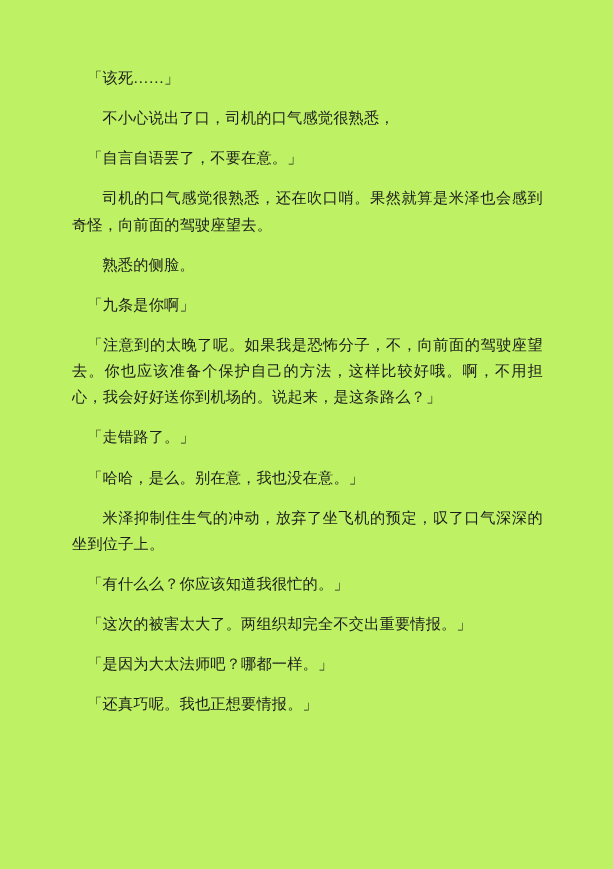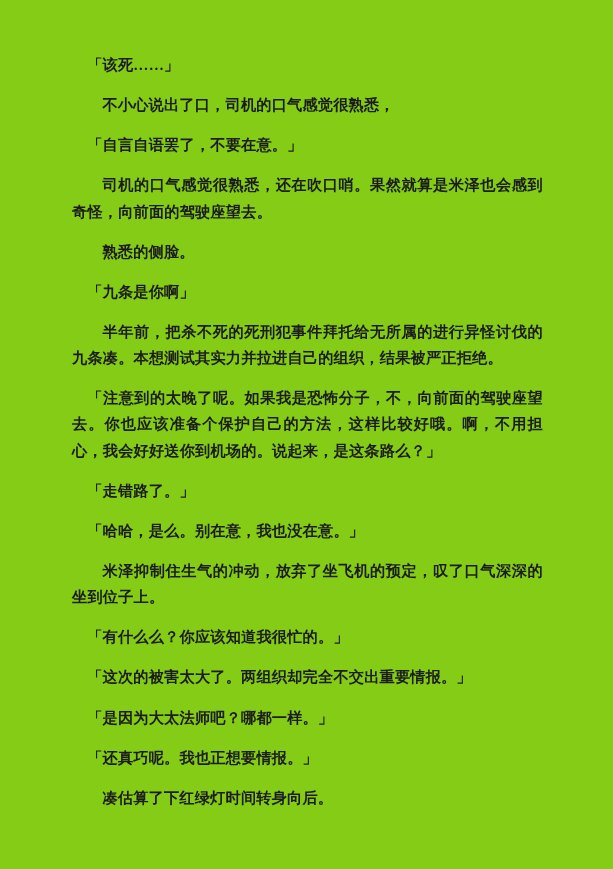--- a/index.html
+++ b/index.html
@@ -11,23 +11,22 @@
     height: 869px;
     background: #ffffff;
     font-family: "Liberation Serif", "DejaVu Serif", serif;
     color: #1a1a1a;
     overflow: hidden;
   }
   .page {
     box-sizing: border-box;
     width: 613px;
     height: 869px;
-    padding: 52px 70px 40px 72px;
-    background: #84cc16;
-    font-weight: bold;
+    padding: 65px 70px 40px 72px;
+    background: #bef264;
   }
   .para {
     font-size: 15.2px;
     line-height: 1.72;
     text-align: justify;
     text-justify: inter-ideograph;
     margin: 0 0 14px 0;
     text-indent: 2em;
     letter-spacing: 0.2px;
     color: #1c1c1c;
@@ -42,23 +41,21 @@
 </head>
 <body>
 
 <div class="page">
   <p class="para quote">「该死……」</p>
   <p class="para">不小心说出了口，司机的口气感觉很熟悉，</p>
   <p class="para quote">「自言自语罢了，不要在意。」</p>
   <p class="para">司机的口气感觉很熟悉，还在吹口哨。果然就算是米泽也会感到奇怪，向前面的驾驶座望去。</p>
   <p class="para">熟悉的侧脸。</p>
   <p class="para quote">「九条是你啊」</p>
-  <p class="para">半年前，把杀不死的死刑犯事件拜托给无所属的进行异怪讨伐的九条凑。本想测试其实力并拉进自己的组织，结果被严正拒绝。</p>
   <p class="para quote">「注意到的太晚了呢。如果我是恐怖分子，不，向前面的驾驶座望去。你也应该准备个保护自己的方法，这样比较好哦。啊，不用担心，我会好好送你到机场的。说起来，是这条路么？」</p>
   <p class="para quote">「走错路了。」</p>
   <p class="para quote">「哈哈，是么。别在意，我也没在意。」</p>
   <p class="para">米泽抑制住生气的冲动，放弃了坐飞机的预定，叹了口气深深的坐到位子上。</p>
   <p class="para quote">「有什么么？你应该知道我很忙的。」</p>
   <p class="para quote">「这次的被害太大了。两组织却完全不交出重要情报。」</p>
   <p class="para quote">「是因为大太法师吧？哪都一样。」</p>
   <p class="para quote">「还真巧呢。我也正想要情报。」</p>
-  <p class="para">凑估算了下红绿灯时间转身向后。</p>
 </div>
 
 </body></html>

